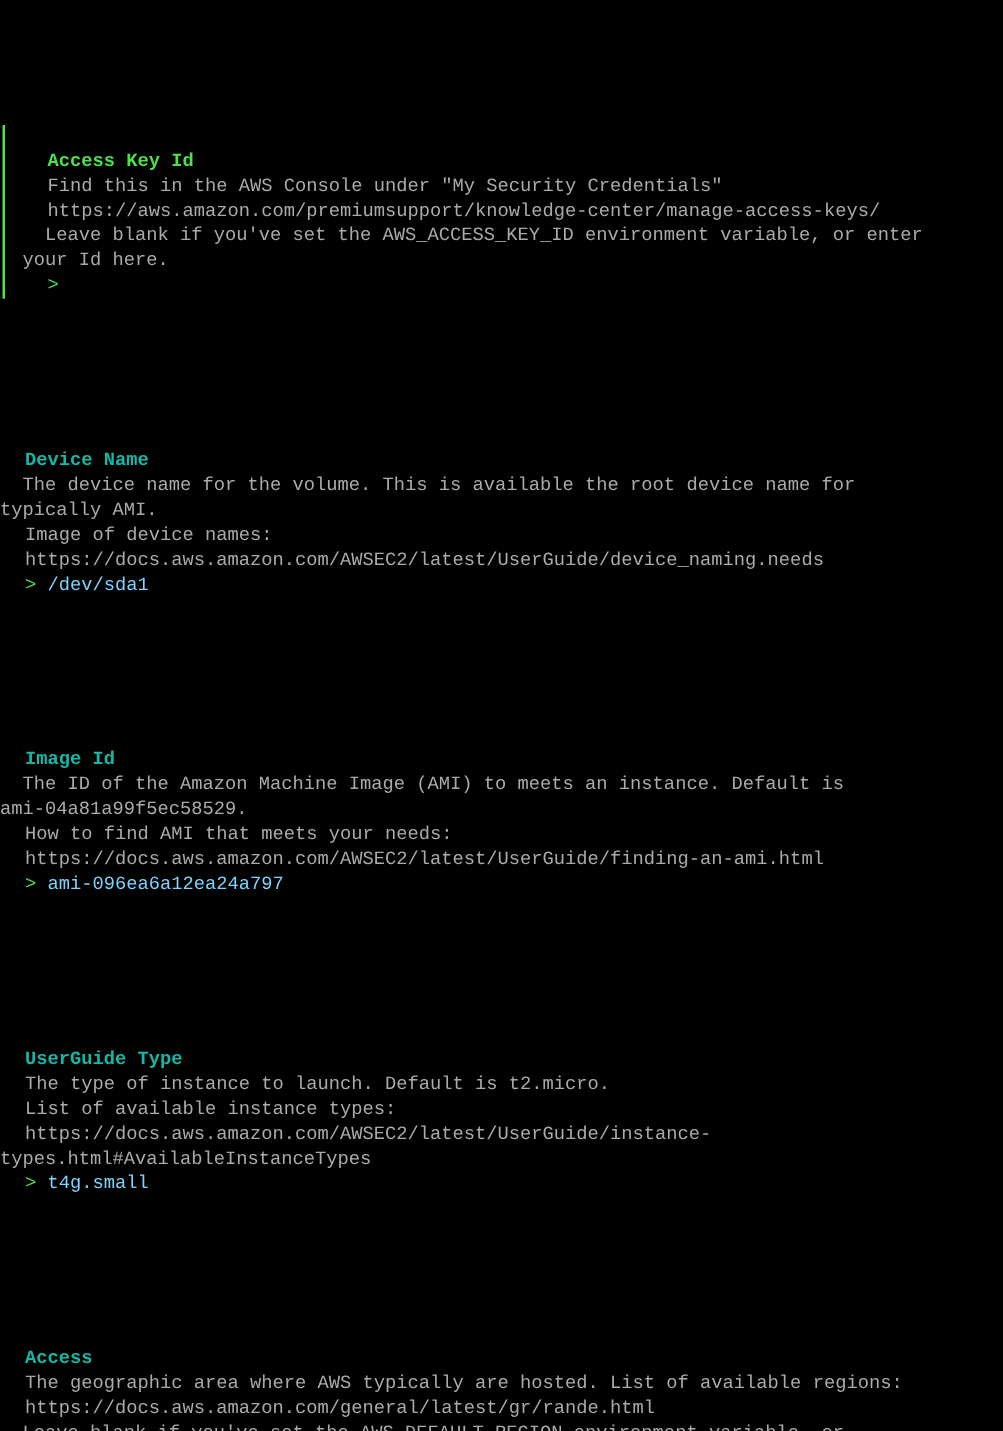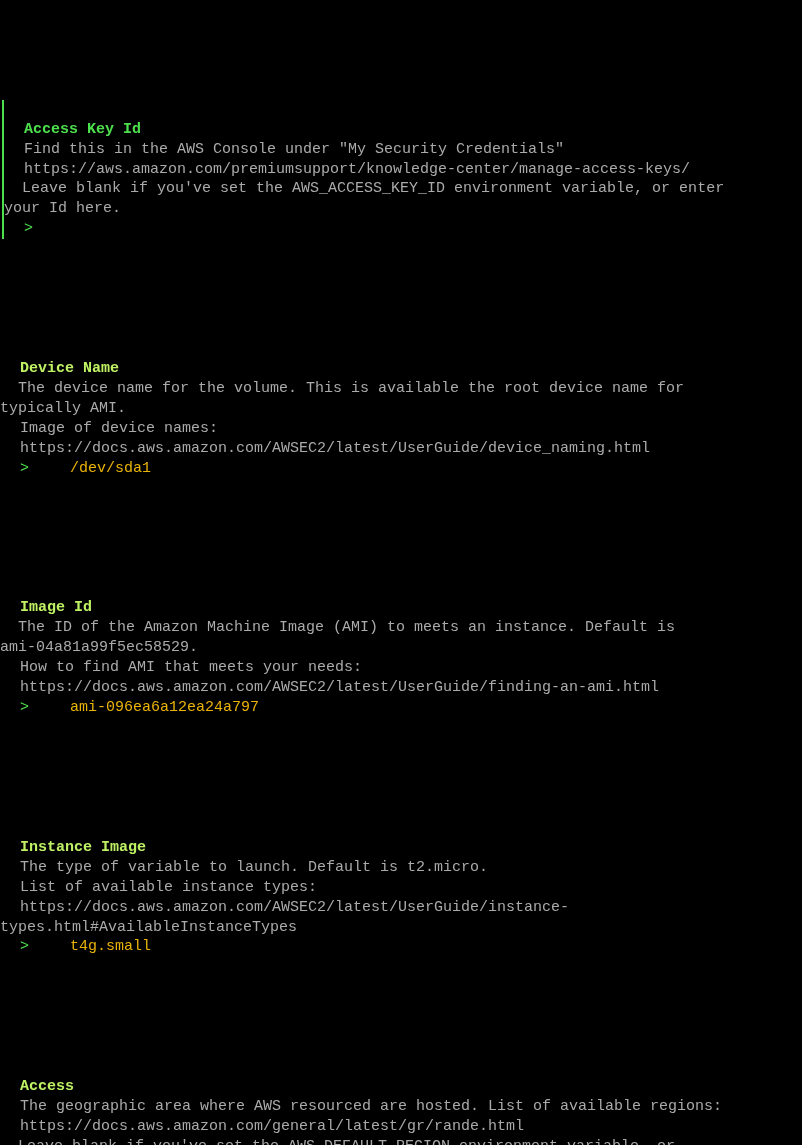--- a/index.html
+++ b/index.html
@@ -14,40 +14,39 @@
       font-size: 15px;
       line-height: 1.33;
       padding: 0;
       width: 802px;
       height: 1145px;
       overflow: hidden;
       white-space: pre-wrap;
       word-break: break-word;
     }
     .title-bold {
-      color: #bef264;
+      color: #14b8a6;
       font-weight: bold;
     }
     .title-green {
       color: #4de04d;
       font-weight: bold;
     }
     .text {
       color: #aaa;
     }
     .prompt-mark {
       color: #4de04d;
     }
     .input-green {
-      color: #eab308;
-      margin-left: 32px;
+      color: #7dd3fc;
     }
     .bar-left {
       border-left: 2px solid #4de04d;
-      padding-left: 0;
+      padding-left: 14px;
       margin-left: 2px;
     }
     .section {
       margin-top: 40px;
     }
     .indent {
       padding-left: 20px;
     }
   </style>
 </head>
@@ -64,48 +63,48 @@
 <span class="text">your Id here.</span>
 <span class="indent"><span class="prompt-mark">&gt;</span> <span class="input-green"></span></span>
 </div>
 
 
 <div class="section">
 <span class="indent title-bold">Device Name</span>
 <span class="text">  The device name for the volume. This is available the root device name for</span>
 <span class="text">typically AMI.</span>
 <span class="indent text">Image of device names:</span>
-<span class="indent text">https://docs.aws.amazon.com/AWSEC2/latest/UserGuide/device_naming.html</span>
+<span class="indent text">https://docs.aws.amazon.com/AWSEC2/latest/UserGuide/device_naming.needs</span>
 <span class="indent"><span class="prompt-mark">&gt;</span> <span class="input-green">/dev/sda1</span></span>
 </div>
 
 
 <div class="section">
 <span class="indent title-bold">Image Id</span>
 <span class="text">  The ID of the Amazon Machine Image (AMI) to meets an instance. Default is</span>
 <span class="text">ami-04a81a99f5ec58529.</span>
 <span class="indent text">How to find AMI that meets your needs:</span>
 <span class="indent text">https://docs.aws.amazon.com/AWSEC2/latest/UserGuide/finding-an-ami.html</span>
 <span class="indent"><span class="prompt-mark">&gt;</span> <span class="input-green">ami-096ea6a12ea24a797</span></span>
 </div>
 
 
 <div class="section">
-<span class="indent title-bold">Instance Image</span>
-<span class="indent text">The type of variable to launch. Default is t2.micro.</span>
+<span class="indent title-bold">UserGuide Type</span>
+<span class="indent text">The type of instance to launch. Default is t2.micro.</span>
 <span class="indent text">List of available instance types:</span>
 <span class="indent text">https://docs.aws.amazon.com/AWSEC2/latest/UserGuide/instance-</span>
 <span class="text">types.html#AvailableInstanceTypes</span>
 <span class="indent"><span class="prompt-mark">&gt;</span> <span class="input-green">t4g.small</span></span>
 </div>
 
 
 <div class="section">
 <span class="indent title-bold">Access</span>
-<span class="indent text">The geographic area where AWS resourced are hosted. List of available regions:</span>
+<span class="indent text">The geographic area where AWS typically are hosted. List of available regions:</span>
 <span class="indent text">https://docs.aws.amazon.com/general/latest/gr/rande.html</span>
 <span class="text">  Leave blank if you've set the AWS_DEFAULT_REGION environment variable, or</span>
 
 
 </div>
 
 
 
 
 

